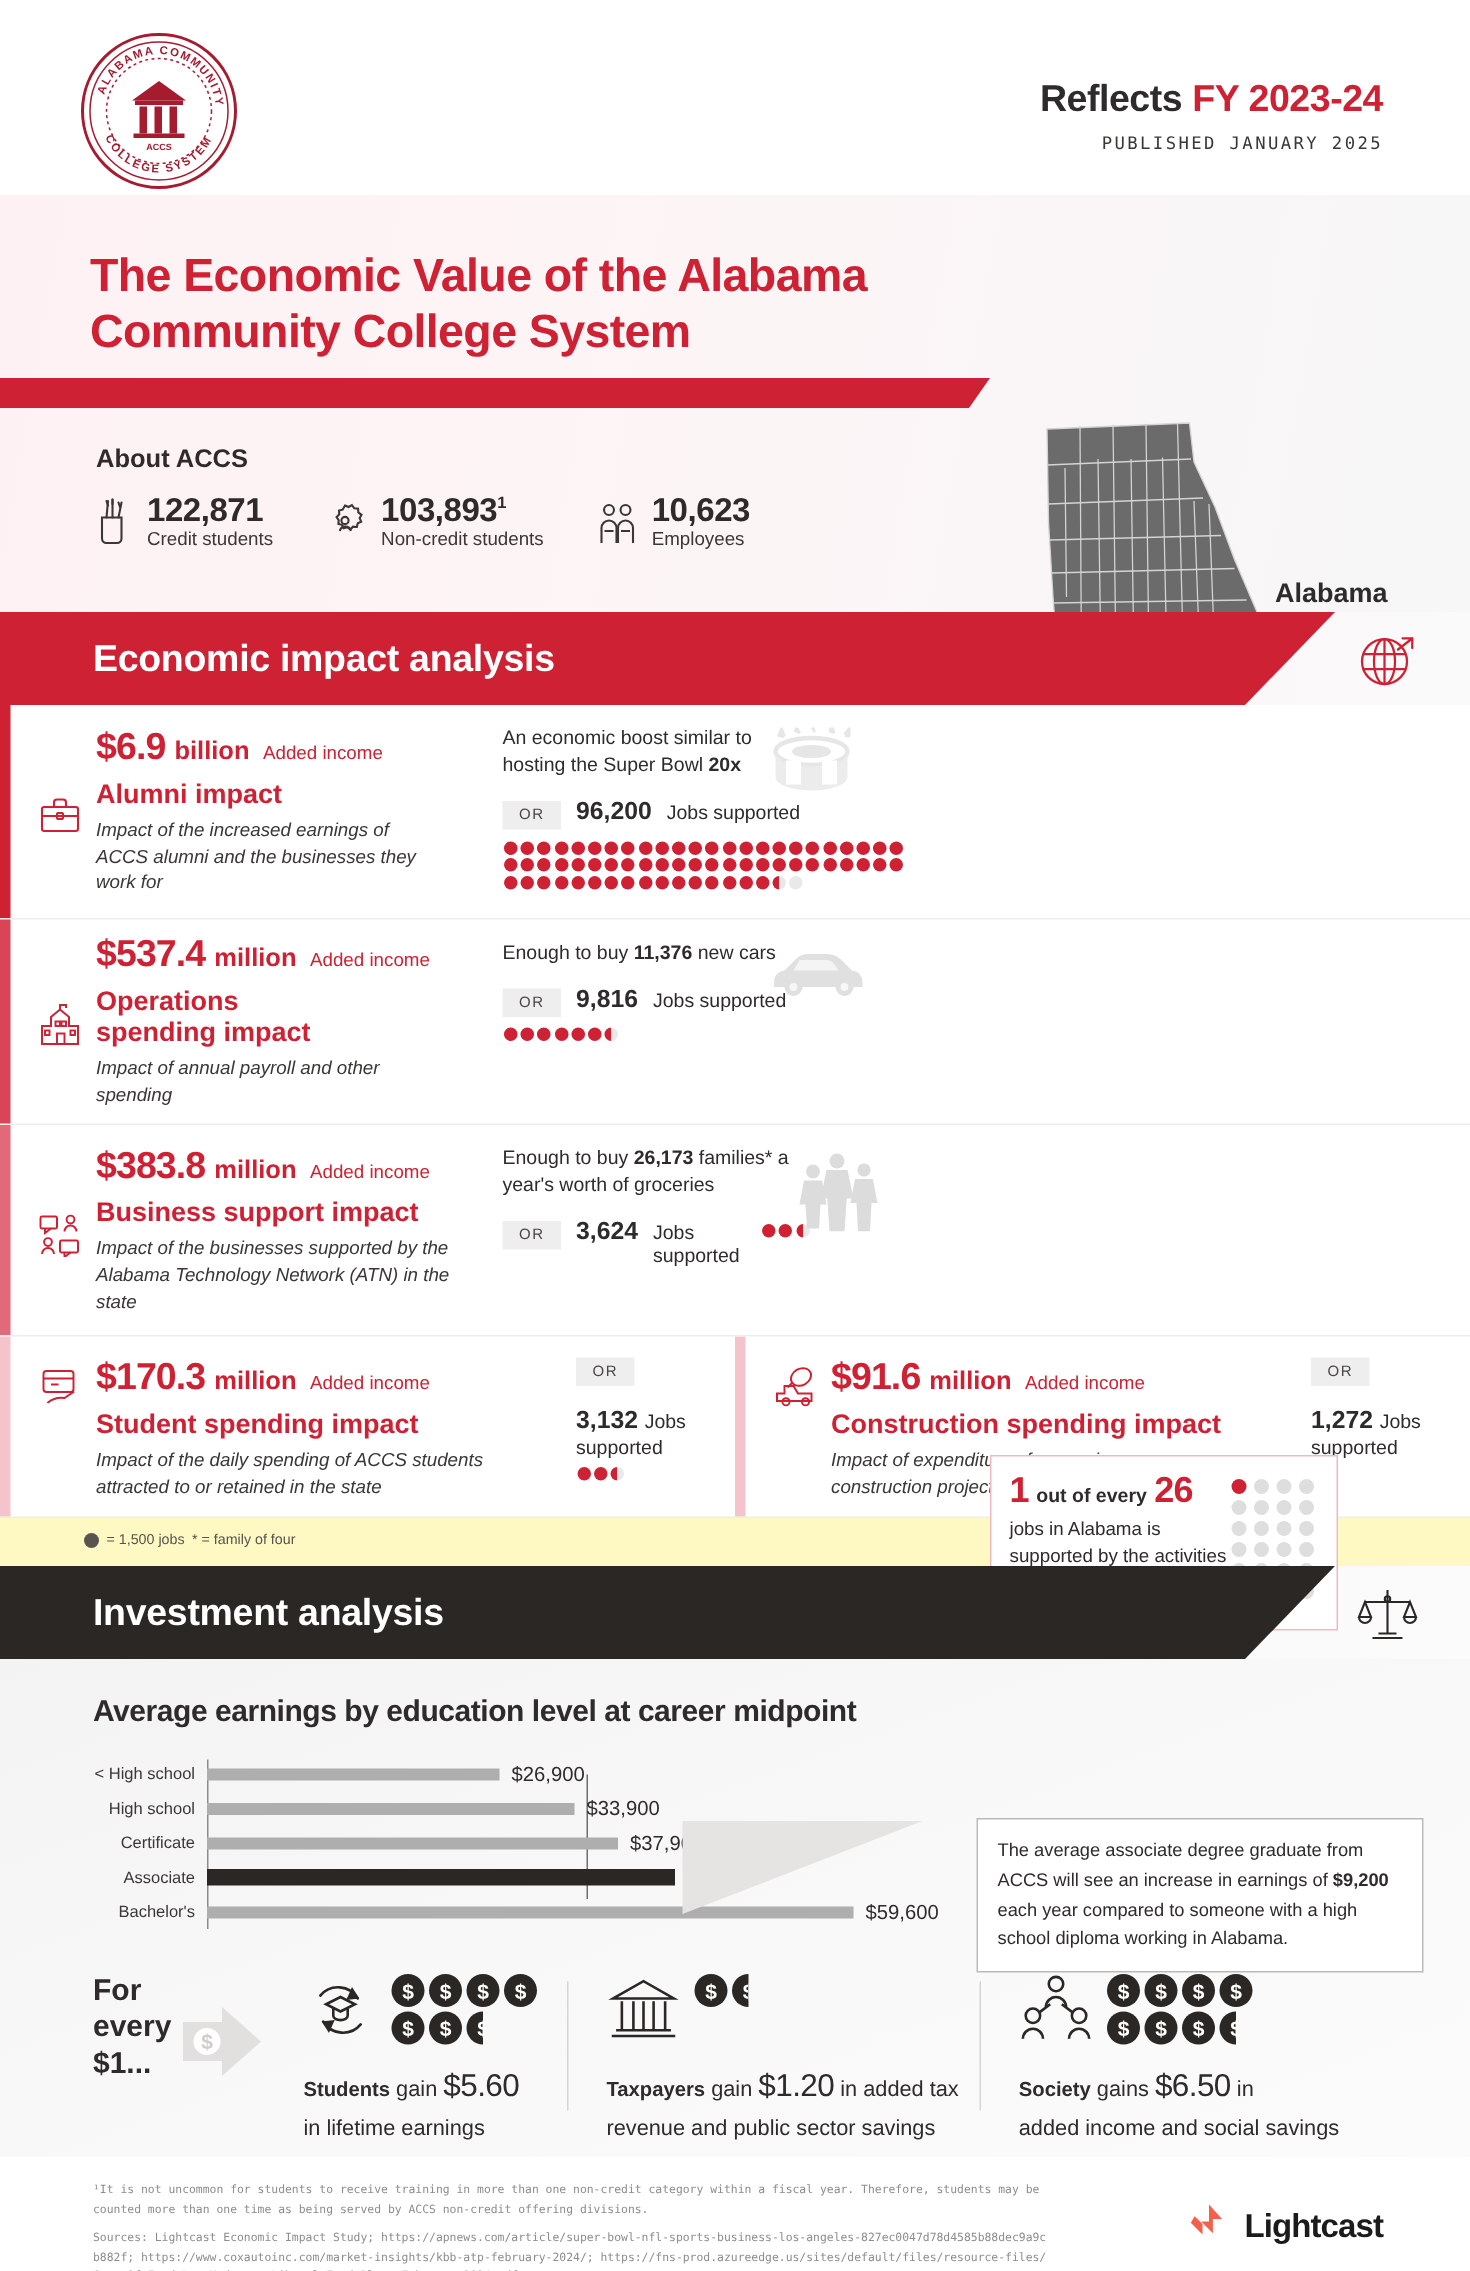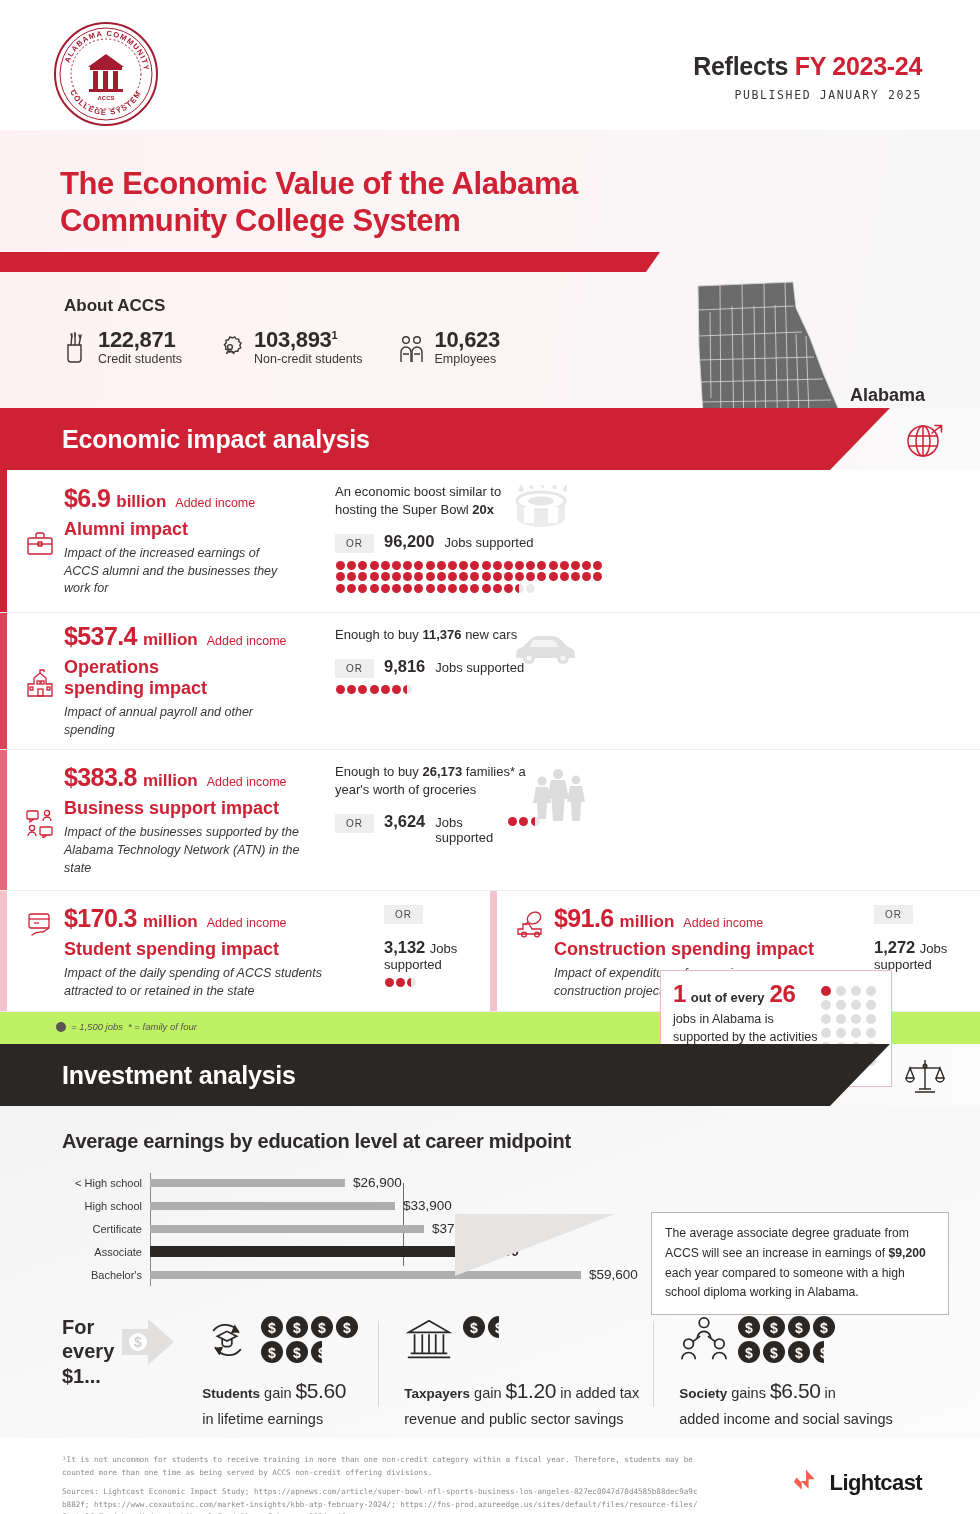--- a/index.html
+++ b/index.html
@@ -129,27 +129,27 @@
   .legend-bar { width: 38px; height: 7px; margin-top: 2px; }
 
   
   .split-row { display: flex; background:#fff; }
   .split-half { flex: 1; display:flex; border-bottom: 1px solid #ededed; }
   .split-half .accent { width: 7px; flex:0 0 7px; background:#f4c3cb; }
   .split-inner { display:flex; width:100%; padding: 13px 6px 12px 18px; }
   .split-left { flex:1; display:flex; gap:9px; }
   .split-right { width: 100px; flex:0 0 100px; }
 
-  .legend-note { display:flex; align-items:center; gap:5px; padding: 9px 0 12px 56px; font-size: 9.5px; color:#58534f; background:#bef264;font-style:italic;}
+  .legend-note { display:flex; align-items:center; gap:5px; padding: 9px 0 12px 56px; font-size: 9.5px; color:#58534f; background:#fef9c3;}
   .legend-note .ld { width: 10px; height:10px; border-radius:50%; background:#5a5450; display:inline-block; }
 
   
   .inv-body { background: linear-gradient(160deg,#f3f3f4 0%, #f8f8f9 45%, #fbfbfc 100%); position: relative; padding-bottom: 8px; }
   .inv-title { font-size: 20px; font-weight: bold; color: #2e2b2a; padding: 24px 0 0 62px; letter-spacing:-0.3px; }
-  .chart-area { position: relative; margin: 18px 0 0 12px; height: 118px; }
+  .chart-area { position: relative; margin: 18px 0 0 0; height: 118px; }
   .chart-rows { position: absolute; left: 62px; top: 0; width: 600px; }
   .crow { display: flex; align-items: center; height: 23px; }
   .clabel { width: 76px; flex: 0 0 76px; text-align: right; font-size: 11px; color: #3a3735; padding-right: 8px; }
   .ctrack { flex: 1; position: relative; height: 23px; display:flex; align-items:center; }
   .cbar { height: 8px; background: #aeaeae; }
   .cbar.hl { background: #2b2724; height: 11px; }
   .cval { font-size: 13.5px; color: #2e2b2a; margin-left: 8px; white-space: nowrap; }
   .cval.hl { font-weight: bold; }
   .axis { position:absolute; left:138px; top:2px; width:1px; height:113px; background:#8b8b8b; }
   .refline { position: absolute; top: 12px; width: 1px; height: 83px; background: #6d6d6d; }
@@ -158,21 +158,21 @@
     position: absolute; left: 651px; top: 106px; width: 298px; min-height: 88px;
     border: 1px solid #b9b9b9; background: #fff; padding: 11px 13px;
     font-size: 12.2px; line-height: 1.62; color: #2e2b2a;
   }
   .callout b { font-weight: bold; }
   .callout-tri { position: absolute; left: 455px; top: 108px; width: 0; height: 0;
     border-top: 0 solid transparent; border-bottom: 62px solid transparent; border-left: 160px solid #e6e4e2; }
 
   
   .roi { display: flex; align-items: flex-start; padding: 26px 0 0 62px; position: relative;}
-  .roi-lead { display:flex; align-items:flex-start; }
+  .roi-lead { display:flex; align-items:flex-end; }
   .roi-for { font-size: 20px; font-weight: bold; color: #2e2b2a; line-height: 1.22; }
   .roi-arrow { width: 56px; height: 54px; margin-left: 6px; position: relative; }
   .roi-cell { padding: 0 14px 0 26px; position: relative; }
   .roi-cell.bord::before { content:""; position:absolute; left:0; top:6px; height: 86px; width:1px; background:#d5d5d5; }
   .roi-icons { display:flex; align-items:flex-start; gap: 8px; height: 56px; }
   .coins { display:flex; flex-wrap: wrap; width: 104px; gap: 1px; }
   .coin { width: 24px; height: 24px; }
   .coin.half { width: 12px; overflow: hidden; }
   .roi-text { font-size: 14.5px; color: #2e2b2a; line-height: 1.55; margin-top: 4px; }
   .roi-text b { font-weight: bold; font-size: 13.5px; }

